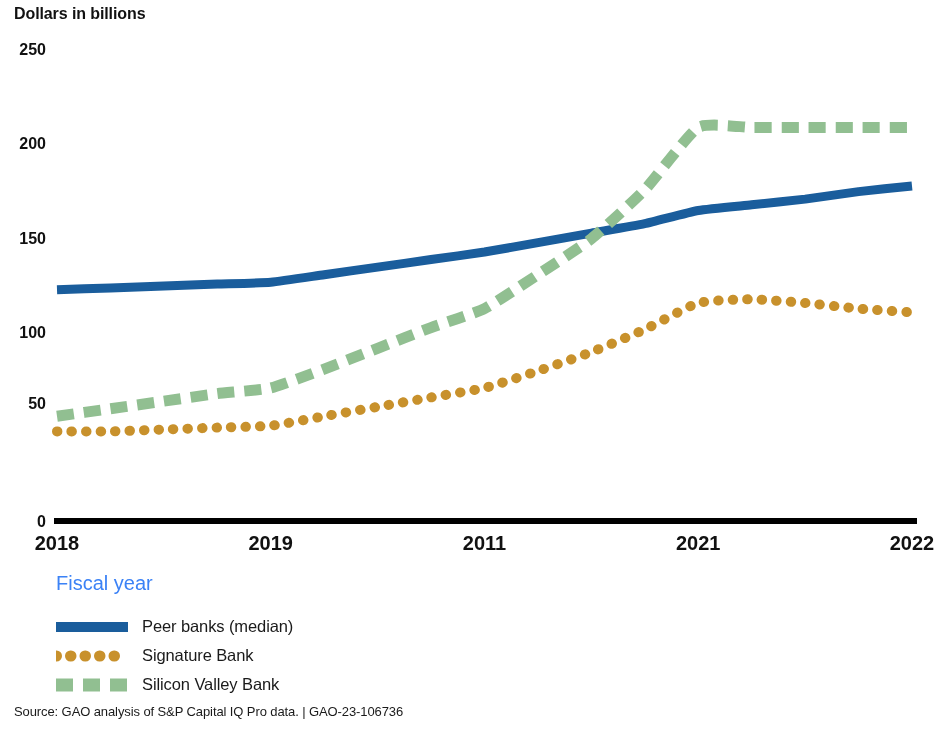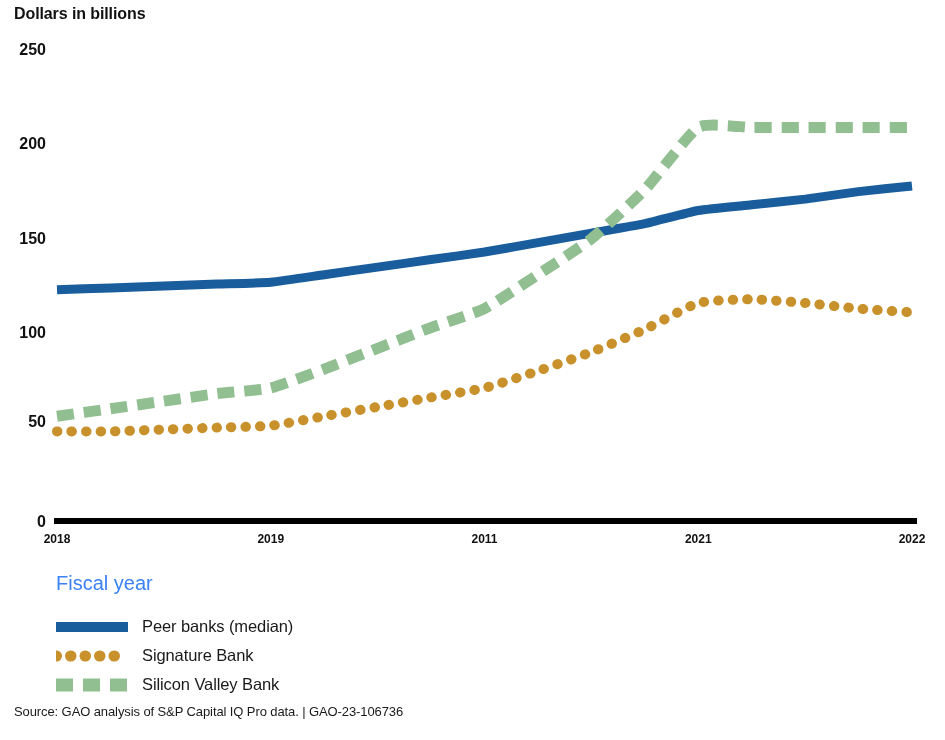--- a/index.html
+++ b/index.html
@@ -71,21 +71,21 @@
     position: absolute;
     left: 54px;
     top: 518px;
     width: 863px;
     height: 6px;
     background: #000000;
   }
   .xtick {
     position: absolute;
     top: 532px;
-    font-size: 12px;
+    font-size: 20px;
     font-weight: bold;
     color: #111111;
     transform: translateX(-50%);
     white-space: nowrap;
   }
 
   
   .xaxis-label {
     position: absolute;
     left: 56px;
@@ -138,21 +138,21 @@
 
 <div id="root">
 
   <div class="axis-title">Dollars in billions</div>
 
   <div class="ytick-wrap" id="yticks">
       <div class="ytick" style="top: 50px; margin-left: 24px;">250</div>
       <div class="ytick" style="top: 144.4px;">200</div>
       <div class="ytick" style="top: 238.8px;">150</div>
       <div class="ytick" style="top: 333.2px;">100</div>
-      <div class="ytick" style="top: 422px; text-align: right;">50</div>
+      <div class="ytick" style="top: 404px; text-align: right;">50</div>
       <div class="ytick" style="top: 522px;">0</div>
     </div>
 
   <div id="plot">
     <svg id="plot-svg" width="945" height="560" viewBox="0 0 945 560">
         <path d="M 57.00 289.78 C 61.45 289.62, 101.53 288.20, 110.44 287.89 C 119.34 287.57, 154.97 286.31, 163.88 286.00 C 172.78 285.69, 208.41 284.43, 217.31 284.11 C 226.22 283.80, 261.84 283.01, 270.75 282.22 C 279.66 281.44, 315.28 275.93, 324.19 274.67 C 333.09 273.41, 368.72 268.38, 377.63 267.12 C 386.53 265.86, 422.16 260.83, 431.06 259.57 C 439.97 258.31, 475.59 253.43, 484.50 252.02 C 493.41 250.60, 529.03 244.15, 537.94 242.58 C 546.84 241.00, 582.47 234.71, 591.38 233.14 C 600.28 231.56, 635.91 225.58, 644.81 223.70 C 653.72 221.81, 689.34 212.05, 698.25 210.48 C 707.16 208.91, 742.78 205.76, 751.69 204.82 C 760.59 203.87, 796.22 200.25, 805.13 199.15 C 814.03 198.05, 849.66 192.70, 858.56 191.60 C 867.47 190.50, 907.55 186.41, 912.00 185.94" fill="none" stroke="#1a5d9c" stroke-width="9" stroke-linecap="butt" stroke-linejoin="round"></path>
         <path d="M 57.00 416.27 C 61.45 415.64, 101.53 409.98, 110.44 408.72 C 119.34 407.46, 154.97 402.43, 163.88 401.17 C 172.78 399.91, 208.41 394.72, 217.31 393.62 C 226.22 392.51, 261.84 390.00, 270.75 387.95 C 279.66 385.91, 315.28 372.38, 324.19 369.07 C 333.09 365.77, 368.72 351.77, 377.63 348.30 C 386.53 344.84, 422.16 330.84, 431.06 327.54 C 439.97 324.23, 475.59 313.06, 484.50 308.66 C 493.41 304.25, 529.03 280.49, 537.94 274.67 C 546.84 268.85, 582.47 245.88, 591.38 238.80 C 600.28 231.72, 635.91 198.99, 644.81 189.71 C 653.72 180.43, 689.34 132.60, 698.25 127.41 C 707.16 122.22, 742.78 127.41, 751.69 127.41 C 760.59 127.41, 796.22 127.41, 805.13 127.41 C 814.03 127.41, 849.66 127.41, 858.56 127.41 C 867.47 127.41, 907.55 127.41, 912.00 127.41" fill="none" stroke="#91bf91" stroke-width="11" stroke-linecap="butt" stroke-dasharray="17 10"></path>
         <path d="M 57.00 431.38 C 61.45 431.38, 101.53 431.53, 110.44 431.38 C 119.34 431.22, 154.97 429.80, 163.88 429.49 C 172.78 429.17, 208.41 427.91, 217.31 427.60 C 226.22 427.29, 261.84 426.66, 270.75 425.71 C 279.66 424.77, 315.28 417.85, 324.19 416.27 C 333.09 414.70, 368.72 408.41, 377.63 406.83 C 386.53 405.26, 422.16 398.97, 431.06 397.39 C 439.97 395.82, 475.59 390.15, 484.50 387.95 C 493.41 385.75, 529.03 373.95, 537.94 370.96 C 546.84 367.97, 582.47 355.54, 591.38 352.08 C 600.28 348.62, 635.91 333.51, 644.81 329.42 C 653.72 325.33, 689.34 305.51, 698.25 302.99 C 707.16 300.47, 742.78 299.22, 751.69 299.22 C 760.59 299.22, 796.22 302.21, 805.13 302.99 C 814.03 303.78, 849.66 307.87, 858.56 308.66 C 867.47 309.44, 907.55 312.12, 912.00 312.43" fill="none" stroke="#c8912c" stroke-width="10" stroke-linecap="round" stroke-dasharray="0.5 14"></path>
       </svg>
   </div>

